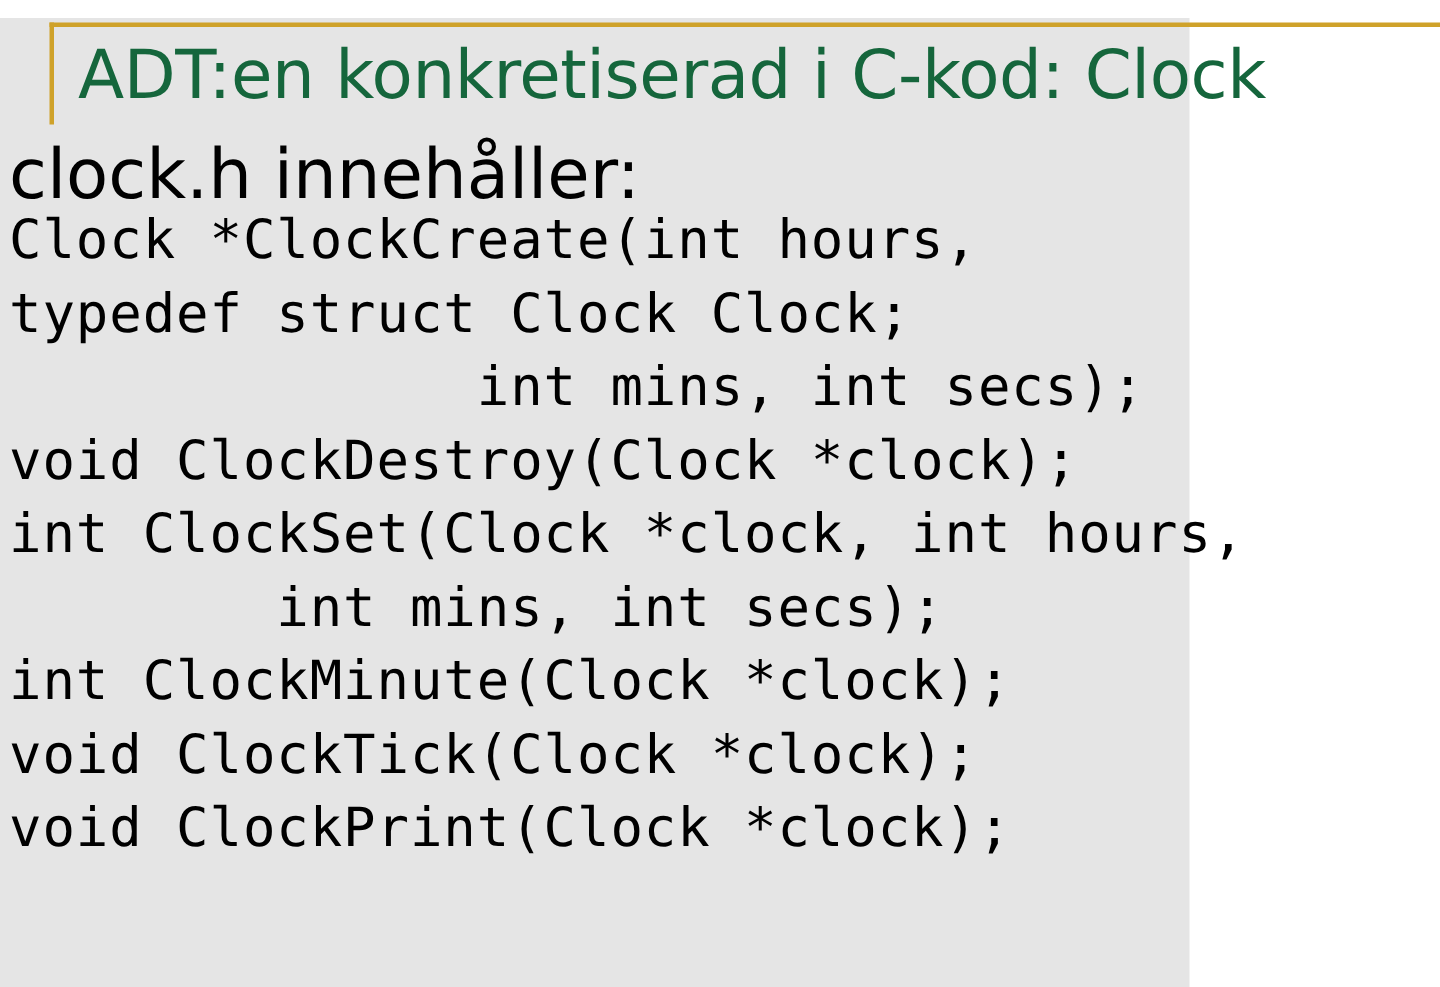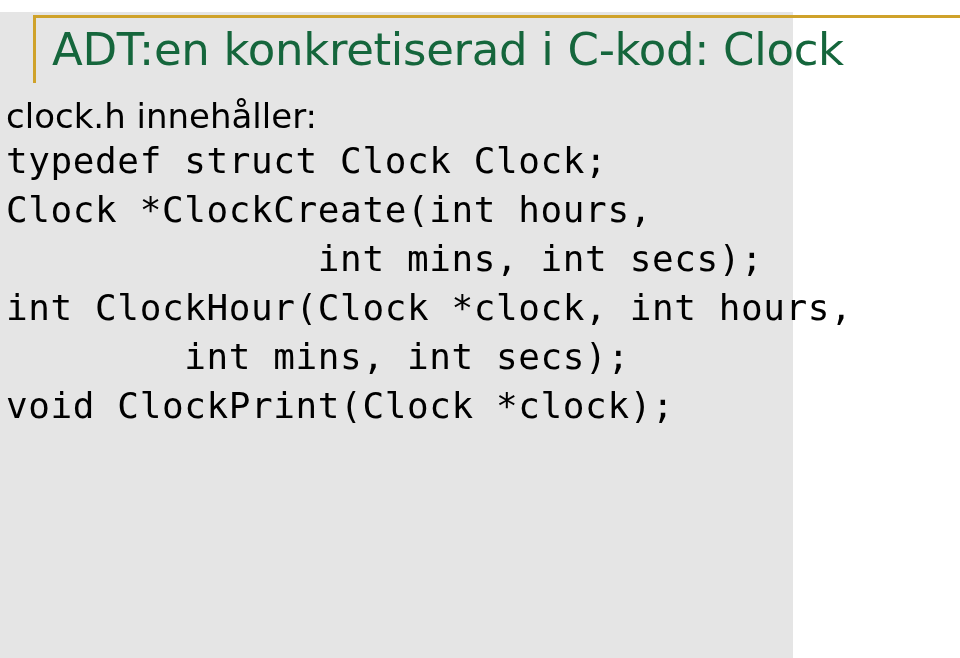--- a/index.html
+++ b/index.html
@@ -74,21 +74,21 @@
     width: 960px;
     height: 578px;
   }
 
   .intro-line {
     position: absolute;
     left: 6px;
     top: 0px;
     color: #000000;
     font-family: "DejaVu Sans", "Liberation Sans", sans-serif;
-    font-size: 34px;
+    font-size: 46px;
     line-height: 48px;
     white-space: pre;
   }
 
   .code-block {
     position: absolute;
     left: 0px;
     top: 44px;
     width: 960px;
   }
@@ -113,22 +113,25 @@
   <div class="rule-left"></div>
   <div class="rule-bottom"></div>
 
   <div class="title">ADT:en konkretiserad i C-kod: Clock</div>
 
   <div class="body-area">
 
     <div class="intro-line">clock.h innehåller:</div>
 
     <div class="code-block">
+      <div class="code-line">Clock *ClockCreate(int hours,</div>
       <div class="code-line">typedef struct Clock Clock;</div>
-      <div class="code-line">Clock *ClockCreate(int hours,</div>
       <div class="code-line">              int mins, int secs);</div>
-      <div class="code-line">int ClockHour(Clock *clock, int hours,</div>
+      <div class="code-line">void ClockDestroy(Clock *clock);</div>
+      <div class="code-line">int ClockSet(Clock *clock, int hours,</div>
       <div class="code-line">        int mins, int secs);</div>
+      <div class="code-line">int ClockMinute(Clock *clock);</div>
+      <div class="code-line">void ClockTick(Clock *clock);</div>
       <div class="code-line">void ClockPrint(Clock *clock);</div>
     </div>
 
   </div>
 </div>
 
 </body></html>

